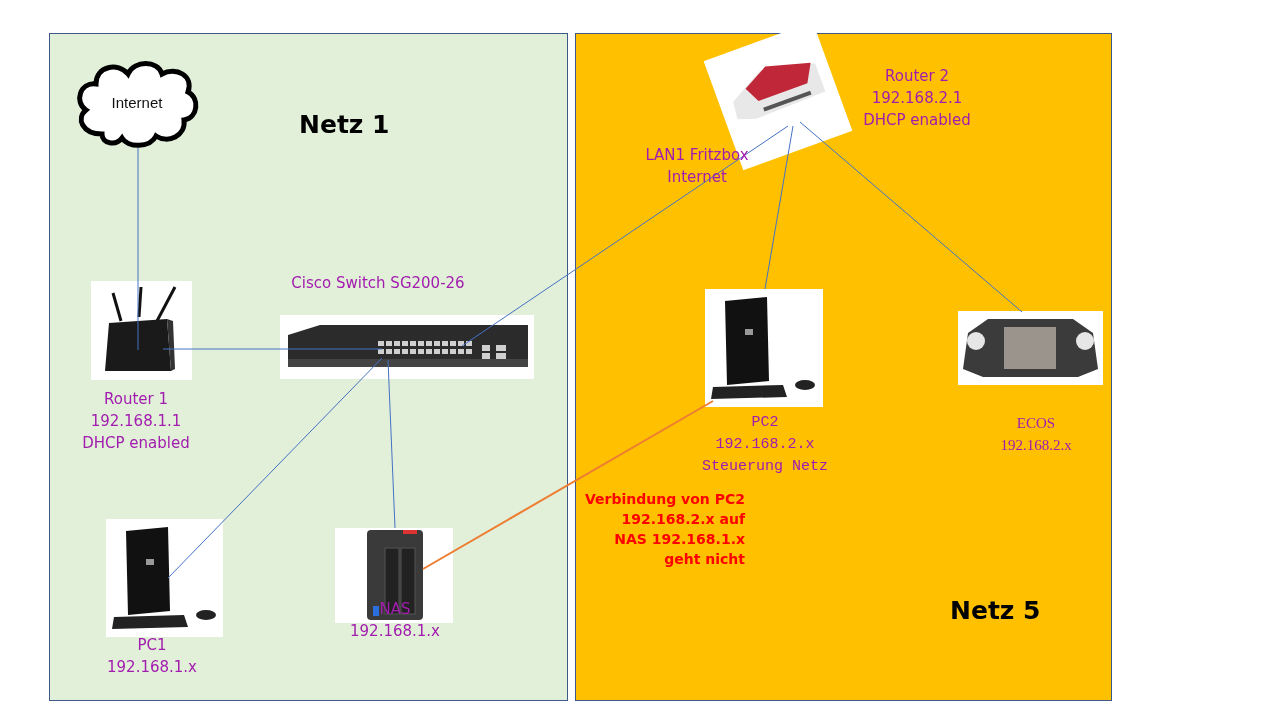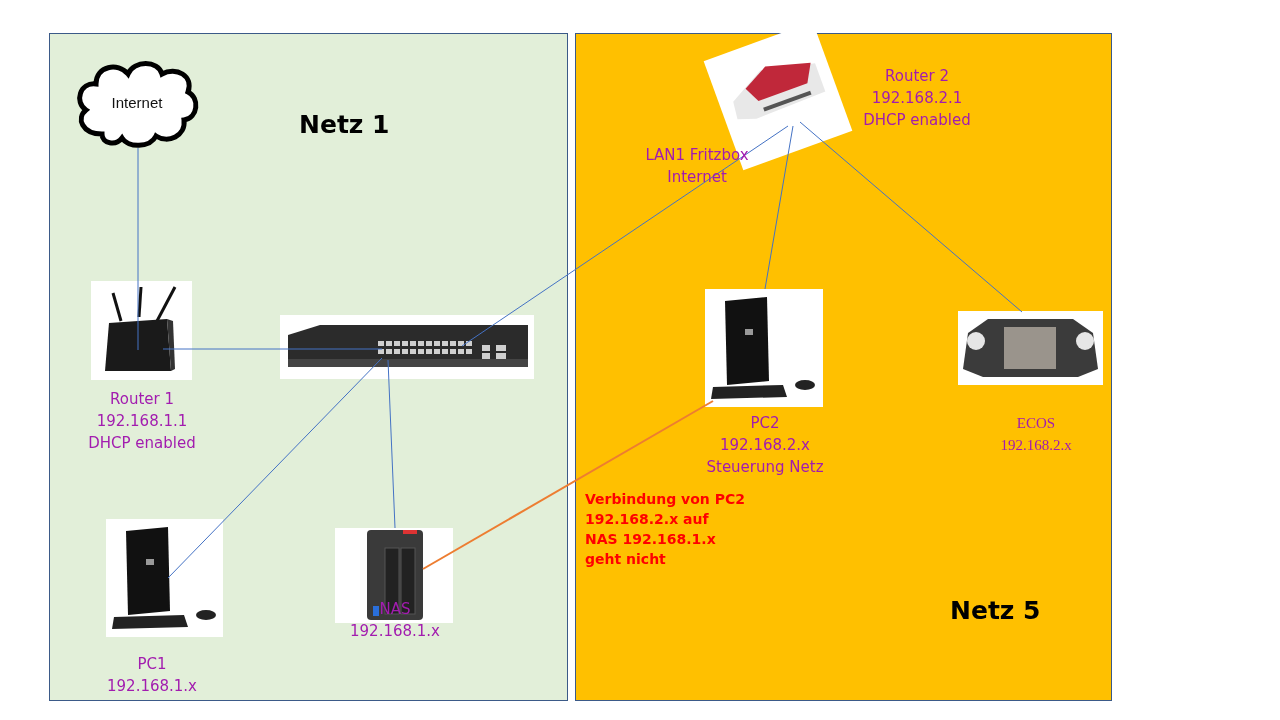--- a/index.html
+++ b/index.html
@@ -3,21 +3,21 @@
 <meta charset="utf-8">
 <style>
   html, body { margin: 0; padding: 0; }
   body { width: 1280px; height: 720px; background: #ffffff; position: relative; overflow: hidden; font-family: "Liberation Sans", sans-serif; }
   .zone { position: absolute; box-sizing: border-box; border: 1px solid #3b5a88; }
   #netz1 { left: 49px; top: 33px; width: 519px; height: 668px; background: #e2efd9; }
   #netz2 { left: 575px; top: 33px; width: 537px; height: 668px; background: #ffc000; }
   .zone-title { position: absolute; font-family: "DejaVu Sans", sans-serif; font-weight: bold; font-size: 25px; color: #000; }
   .label { position: absolute; font-family: "DejaVu Sans", sans-serif; font-size: 15px; color: #a21caf; text-align: center; line-height: 22px; white-space: nowrap; transform: translateX(-50%); }
   .label div { display: block; }
-  .warn { position: absolute; font-family: "DejaVu Sans", sans-serif; font-weight: bold; font-size: 14px; color: #ff0000; text-align: left; line-height: 20px; white-space: nowrap; transform: translateX(-50%); }
+  .warn { position: absolute; font-family: "DejaVu Sans", sans-serif; font-weight: bold; font-size: 14px; color: #ff0000; text-align: right; line-height: 20px; white-space: nowrap; transform: translateX(-50%); }
   .device { position: absolute; background: #ffffff; }
   svg.overlay { position: absolute; left: 0; top: 0; width: 1280px; height: 720px; pointer-events: none; }
   .cloud-text { position: absolute; font-family: "Liberation Sans", sans-serif; font-size: 15px; color: #111; transform: translateX(-50%); }
 </style>
 </head>
 <body>
 
 <div class="zone" id="netz1"></div>
 <div class="zone" id="netz2"></div>
 
@@ -125,51 +125,52 @@
   <line x1="793" y1="126" x2="765" y2="289" stroke="#4472c4" stroke-width="1"></line>
   <line x1="800" y1="122" x2="1022" y2="312" stroke="#4472c4" stroke-width="1"></line>
   <line x1="713" y1="401" x2="423" y2="569" stroke="#ed7d31" stroke-width="2"></line>
 </svg>
 
 <svg style="position:absolute; left:72px; top:54px;" width="130" height="100">
   <path d="M30,80 C10,80 4,64 14,56 C2,48 8,28 24,30 C24,12 46,8 56,20 C62,6 86,6 90,20 C104,12 122,22 116,38 C128,44 126,64 112,66 C114,82 96,90 84,82 C78,94 56,94 50,84 C44,92 30,90 30,80 Z" fill="#ffffff" stroke="#000" stroke-width="5"></path>
 </svg>
 <div class="cloud-text" style="left:137px; top:94px;">Internet</div>
 
-<div class="label" style="left:142px; top:388px;">
+<div class="label" style="left:136px; top:388px;">
   <div>Router 1</div>
   <div>192.168.1.1</div>
   <div>DHCP enabled</div>
 </div>
 
 <div class="label" style="left:378px; top:272px;">
+  <div>Cisco Switch SG200-26</div>
 </div>
 
-<div class="label" style="left:152px; top:634px;margin-top:19px;">
+<div class="label" style="left:152px; top:634px;">
   <div>PC1</div>
   <div>192.168.1.x</div>
 </div>
 
 <div class="label" style="left:395px; top:598px;">
   <div>NAS</div>
   <div>192.168.1.x</div>
 </div>
 
 <div class="label" style="left:917px; top:65px;">
   <div>Router 2</div>
   <div>192.168.2.1</div>
   <div>DHCP enabled</div>
 </div>
 
 <div class="label" style="left:661px; top:144px;margin-left:36px;">
   <div>LAN1 Fritzbox</div>
   <div>Internet</div>
 </div>
 
-<div class="label" style="left:765px; top:412px;">
+<div class="label" style="left:765px; top:412px;font-family:Liberation Mono, monospace;">
   <div>PC2</div>
   <div>192.168.2.x</div>
   <div>Steuerung Netz</div>
 </div>
 
 <div class="label" style="left:1036px; top:412px;font-family:Liberation Serif, serif;">
   <div>ECOS</div>
   <div>192.168.2.x</div>
 </div>
 

